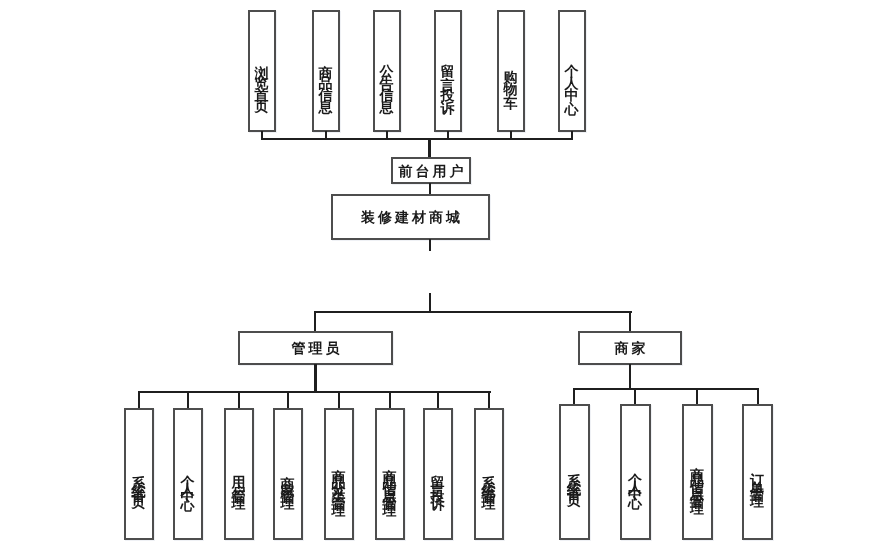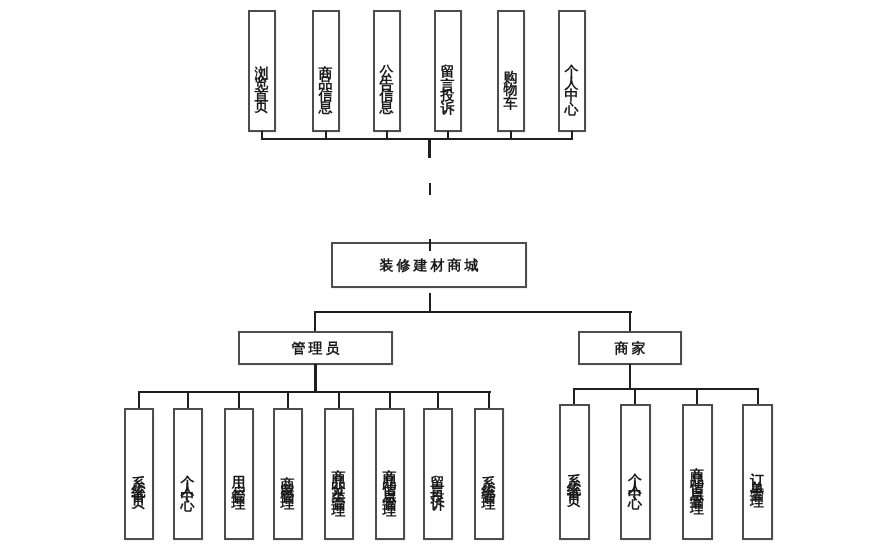--- a/index.html
+++ b/index.html
@@ -70,23 +70,26 @@
 
   <div class="vl" style="left:261px; top:131px; height:9px;"></div>
   <div class="vl" style="left:325px; top:131px; height:9px;"></div>
   <div class="vl" style="left:386px; top:131px; height:9px;"></div>
   <div class="vl" style="left:447px; top:131px; height:9px;"></div>
   <div class="vl" style="left:510px; top:131px; height:9px;"></div>
   <div class="vl" style="left:571px; top:131px; height:9px;"></div>
   <div class="hl" style="left:261px; top:138px; width:312px;"></div>
   <div class="vl thick" style="left:428px; top:138px; height:20px;"></div>
 
+  <div class="node hbox" style="left:391px; top:157px; width:80px; height:27px;">
+    <span>前台用户</span>
+  </div>
   <div class="vl" style="left:429px; top:183px; height:12px;"></div>
 
-  <div class="node hbox" style="left:331px; top:194px; width:196px; height:46px;margin-top:48px;">
+  <div class="node hbox" style="left:331px; top:194px; width:159px; height:46px;">
     <span>装修建材商城</span>
   </div>
   <div class="vl" style="left:429px; top:239px; height:12px;"></div>
 
 
   <div class="vl" style="left:429px; top:293px; height:20px;"></div>
   <div class="hl" style="left:314px; top:311px; width:318px;"></div>
   <div class="vl" style="left:314px; top:311px; height:21px;"></div>
   <div class="vl" style="left:629px; top:311px; height:21px;"></div>
 

